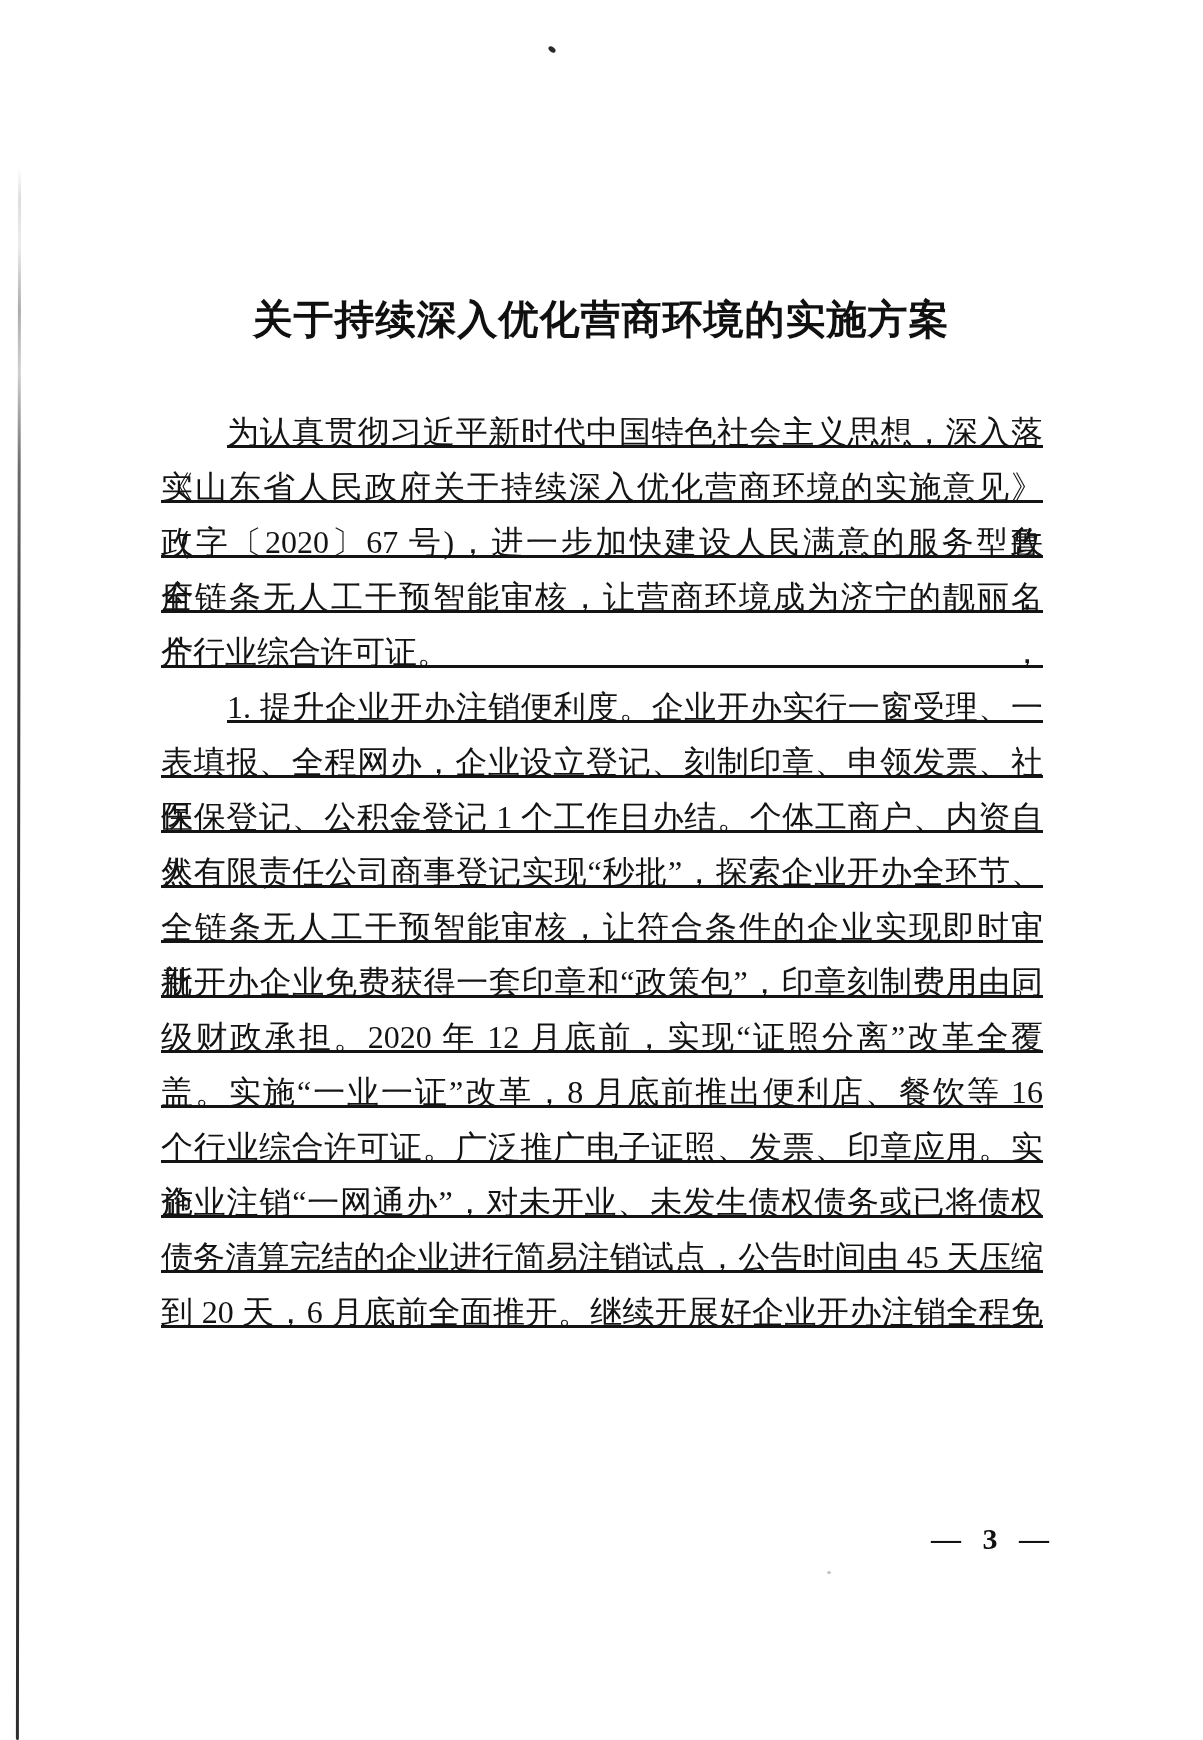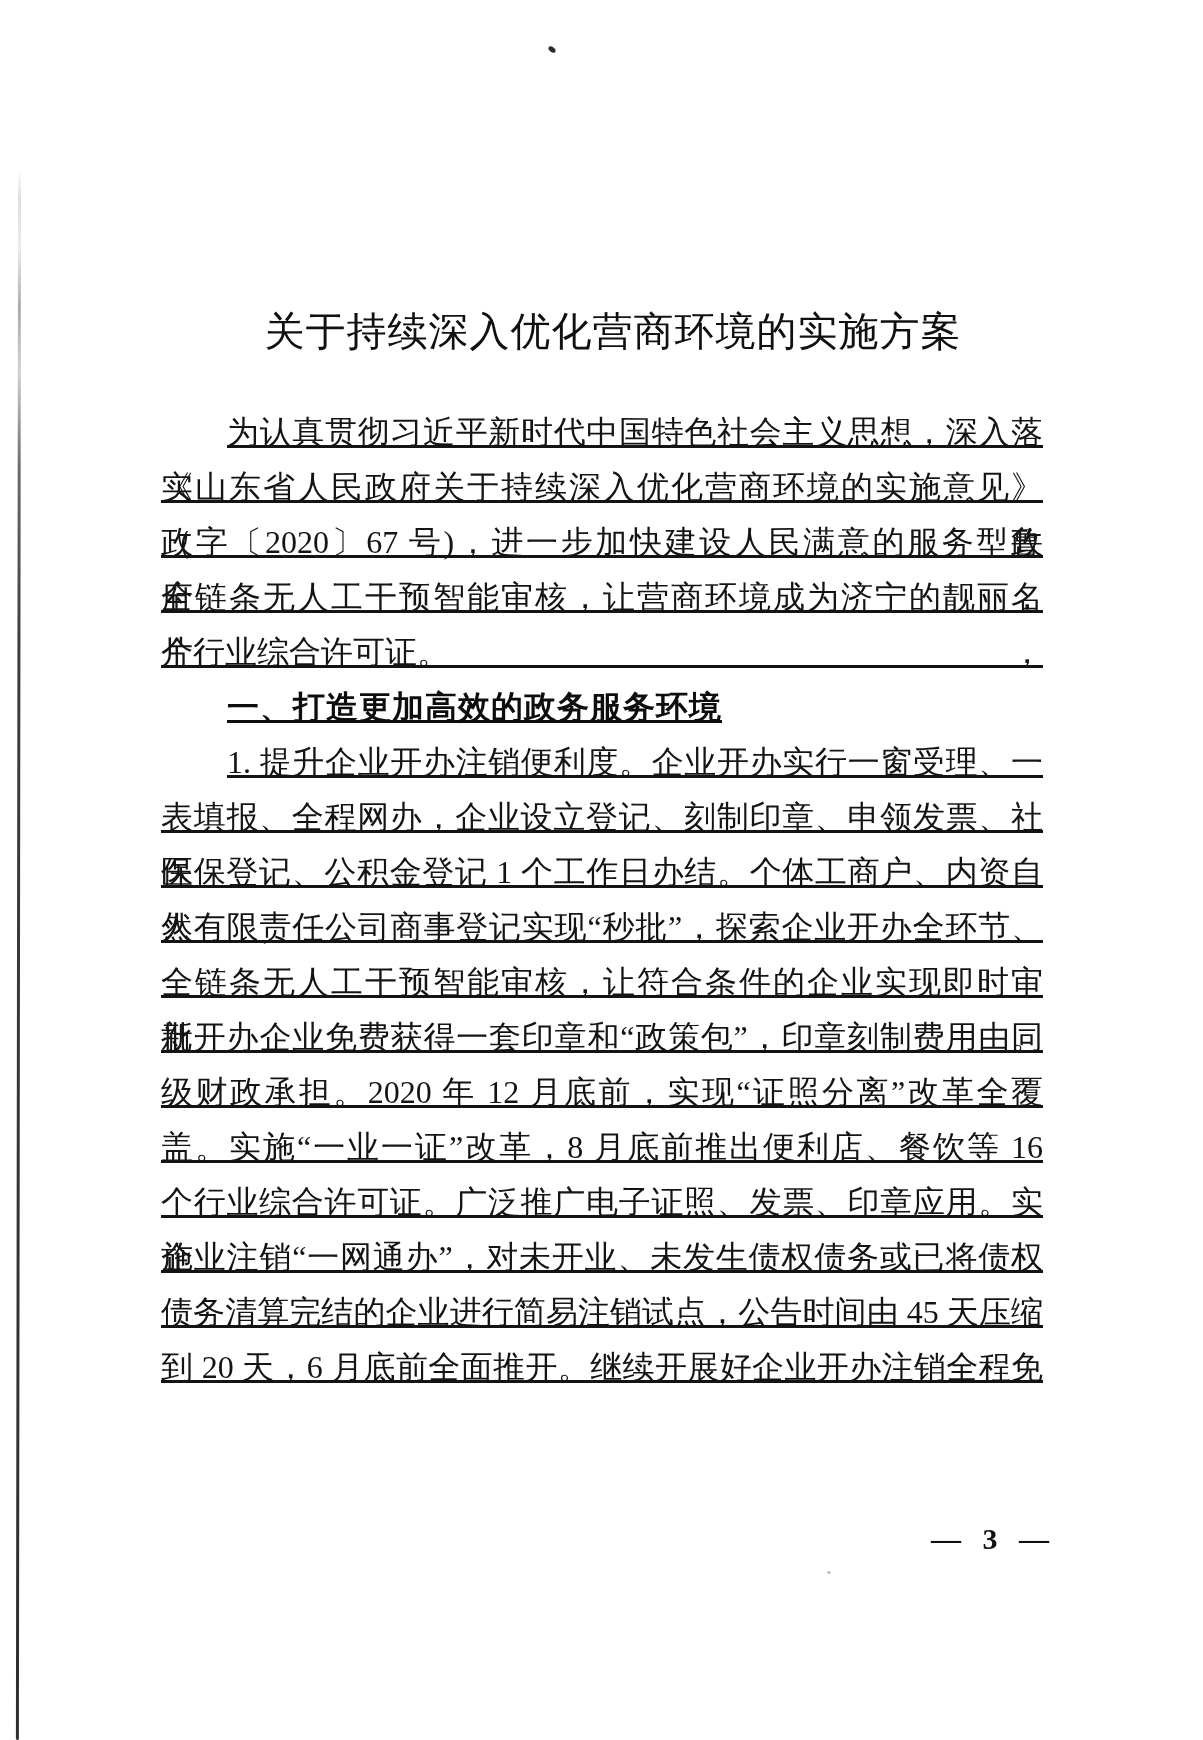--- a/index.html
+++ b/index.html
@@ -37,24 +37,24 @@
   .speck { position: absolute; background: #2a2a2a; border-radius: 50%; }
   .speck.s1 { top: 47px; left: 548px; width: 8px; height: 5px; transform: rotate(38deg); }
   .speck.s2 { top: 754px; left: 737px; width: 5px; height: 4px; background: #5a5a5a; }
   .speck.s3 { top: 1571px; left: 827px; width: 4px; height: 3px; background: #c2c2c2; }
 
   .title {
     position: absolute;
     top: 292px;
     left: 160px;
     width: 882px;
-    margin: 12px;
+    margin: 0;
     text-align: center;
     font-family: "Liberation Serif", "DejaVu Serif", serif;
-    font-weight: 400;
+    font-weight: 700;
     font-size: 40px;
     letter-spacing: 1px;
     color: #101010;
     white-space: nowrap;
   }
   .content {
     position: absolute;
     top: 405px;
     left: 161px;
     width: 882px;
@@ -102,21 +102,20 @@
 
   <h1 class="title">关于持续深入优化营商环境的实施方案</h1>
 
   <div class="content">
     <div class="line indent">为认真贯彻习近平新时代中国特色社会主义思想，深入落实</div>
     <div class="line">《山东省人民政府关于持续深入优化营商环境的实施意见》（鲁</div>
     <div class="line">政字〔2020〕67 号)，进一步加快建设人民满意的服务型政府，</div>
     <div class="line">全链条无人工干预智能审核，让营商环境成为济宁的靓丽名片，</div>
     <div class="line short">个行业综合许可证。</div>
 
-    <div class="line heading">一、打造更加高效的政务服务环境</div>
 
     <div class="line indent">1. 提升企业开办注销便利度。企业开办实行一窗受理、一</div>
     <div class="line">表填报、全程网办，企业设立登记、刻制印章、申领发票、社保</div>
     <div class="line">医保登记、公积金登记 1 个工作日办结。个体工商户、内资自然</div>
     <div class="line">人有限责任公司商事登记实现“秒批”，探索企业开办全环节、</div>
     <div class="line">全链条无人工干预智能审核，让符合条件的企业实现即时审批。</div>
     <div class="line">新开办企业免费获得一套印章和“政策包”，印章刻制费用由同</div>
     <div class="line">级财政承担。2020 年 12 月底前，实现“证照分离”改革全覆</div>
     <div class="line">盖。实施“一业一证”改革，8 月底前推出便利店、餐饮等 16</div>
     <div class="line">个行业综合许可证。广泛推广电子证照、发票、印章应用。实施</div>

